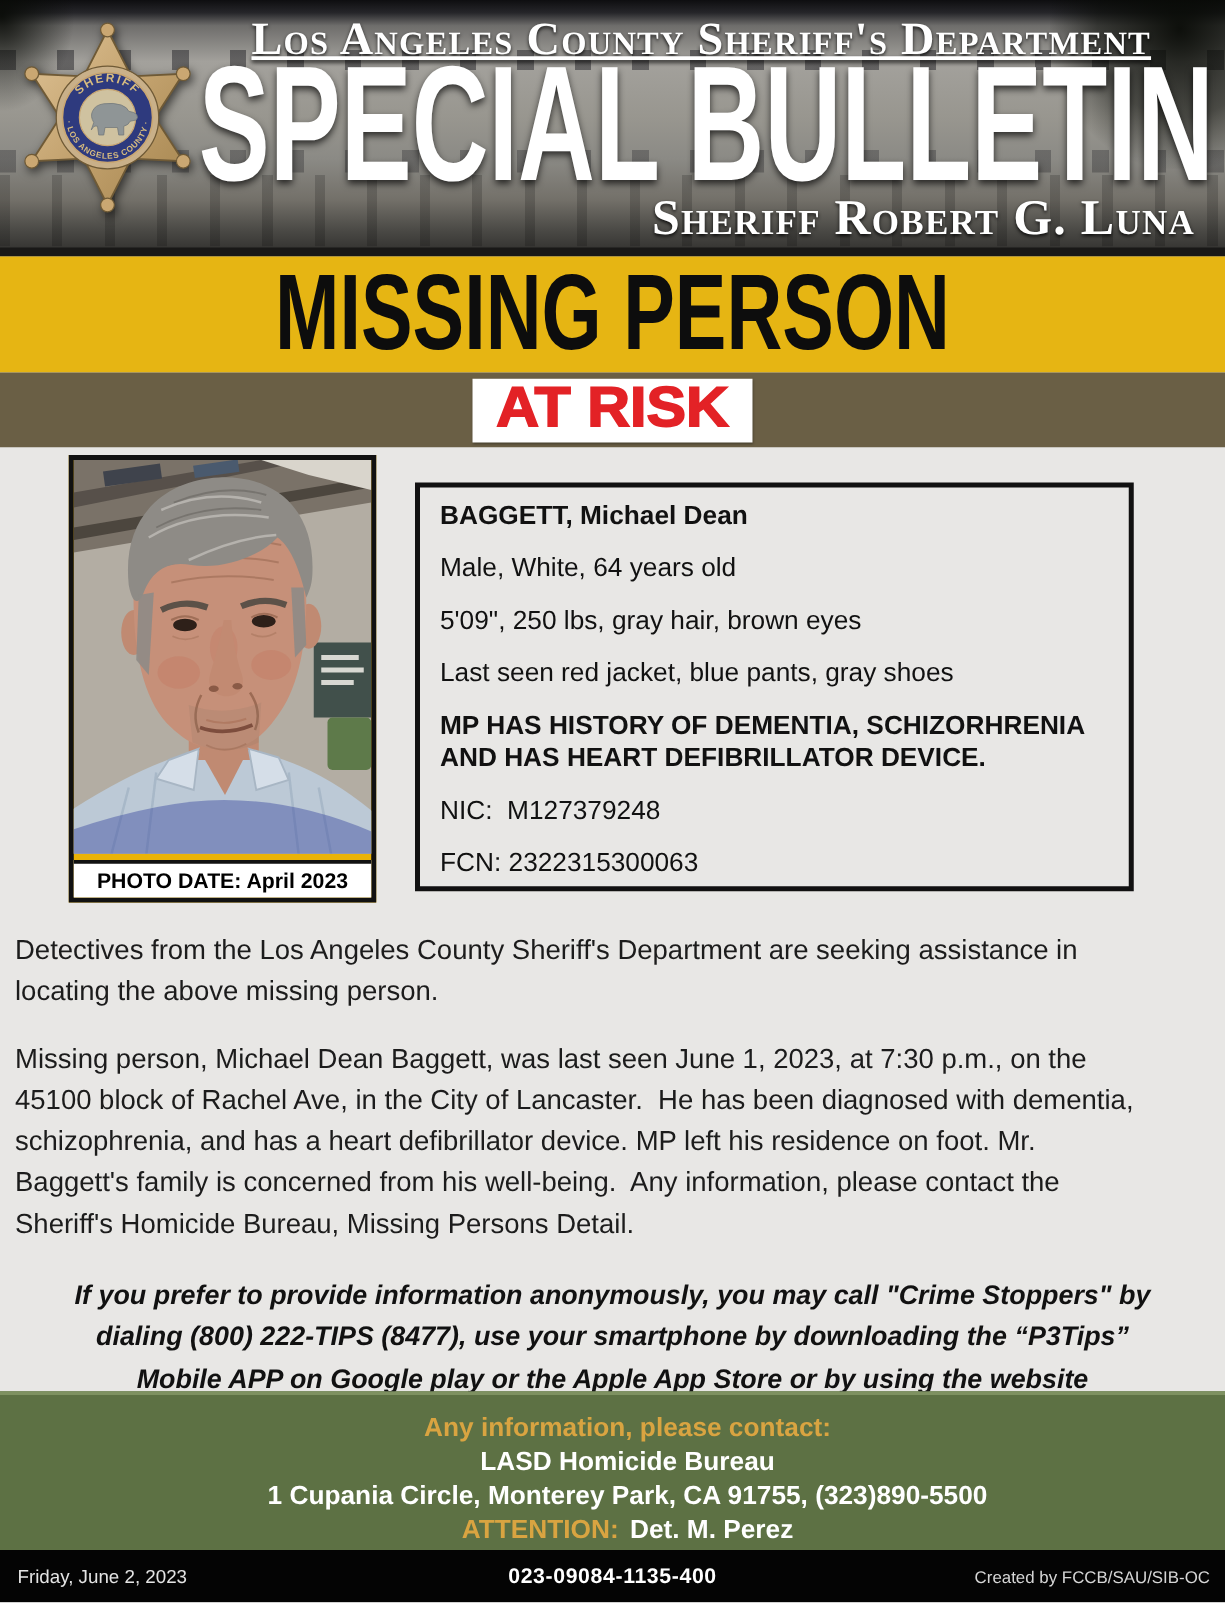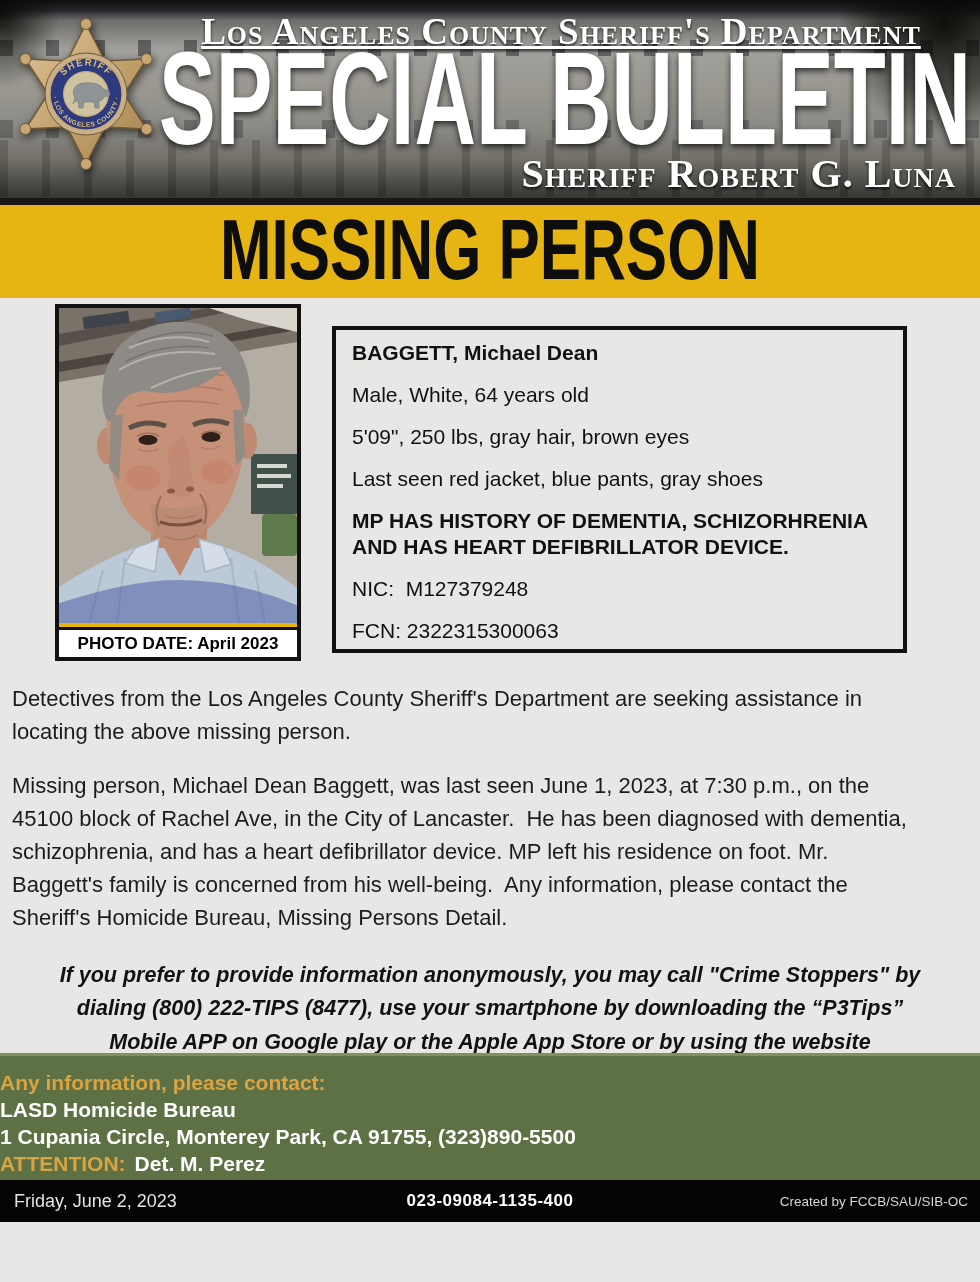--- a/index.html
+++ b/index.html
@@ -49,28 +49,28 @@
     padding:10px 16px;}
   .info-box p{font-size:21px;color:#111;margin:0 0 15px 0;white-space:pre-wrap;line-height:1.28;}
   .info-name{font-weight:bold;font-size:22px;}
   .info-alert{font-weight:bold;}
   .para{width:905px;margin:21px 0 0 12px;font-size:22px;line-height:1.5;color:var(--ink);white-space:pre-wrap;}
   .anon{width:884px;margin:25px auto 0 auto;text-align:center;font-weight:bold;font-style:italic;
     font-size:21.5px;line-height:1.55;color:#111;white-space:pre-wrap;}
   .anon a{color:var(--link);text-decoration:underline;}
 
   
-  .contact{height:127px;background:var(--green);border-top:3px solid #7e9161;
-    padding-top:13px;color:#fff;font-weight:bold;font-size:21px;line-height:27px;}
+  .contact{height:127px;background:var(--green);border-top:3px solid #7e9161;text-align:center;
+    padding-top:13px;color:#fff;font-weight:bold;font-size:21px;line-height:27px;padding-left:24px;}
   .contact .gold{color:var(--gold);}
   .attention-row{display:inline-flex;gap:9px;}
 
   
   .bottombar{height:42px;background:#040404;position:relative;display:flex;align-items:center;}
-  .bar-date{position:absolute;left:14px;color:#e4e4e4;font-size:18px;text-align:right;}
+  .bar-date{position:absolute;left:14px;color:#e4e4e4;font-size:15px;text-align:right;}
   .bar-number{position:absolute;left:0;right:0;text-align:center;color:#fff;font-weight:bold;
     font-size:17px;letter-spacing:.5px;}
   .bar-created{position:absolute;right:12px;color:#d6d6d6;font-size:13.5px;}
 </style>
 </head>
 <body>
 
 <div class="page">
 
   <div class="header">
@@ -122,20 +122,27 @@
 
     <div class="sheriff-name">Sheriff Robert G. Luna</div>
   </div>
 
   <div class="missing-band">
     <svg width="548" height="74" viewBox="0 0 548 74">
       <text x="274" y="64" text-anchor="middle" font-size="86" font-weight="bold" fill="#0d0d0d" textLength="540" lengthAdjust="spacingAndGlyphs">MISSING PERSON</text>
     </svg>
   </div>
 
+  <div class="risk-band">
+    <div class="risk-box">
+      <svg width="192" height="40" viewBox="0 0 192 40">
+        <text x="96" y="34" text-anchor="middle" font-size="45" font-weight="bold" fill="#e32226" stroke="#e32226" stroke-width="1.4" textLength="186" lengthAdjust="spacingAndGlyphs">AT RISK</text>
+      </svg>
+    </div>
+  </div>
 
   <div class="bodyarea">
 
     <div class="subject-row">
 
       <div class="photo-frame">
         <svg width="238" height="315" viewBox="0 0 238 315">
           <rect width="238" height="315" fill="#b3ada3"></rect>
 
           <path d="M0 0 L238 0 L238 34 L0 74 Z" fill="#7a7268"></path>

